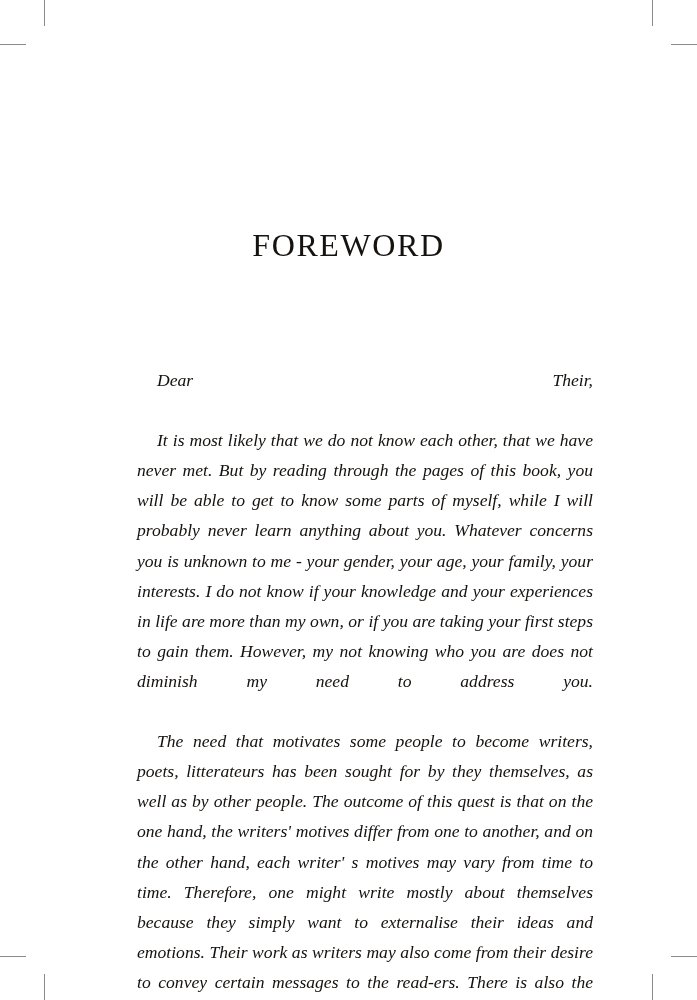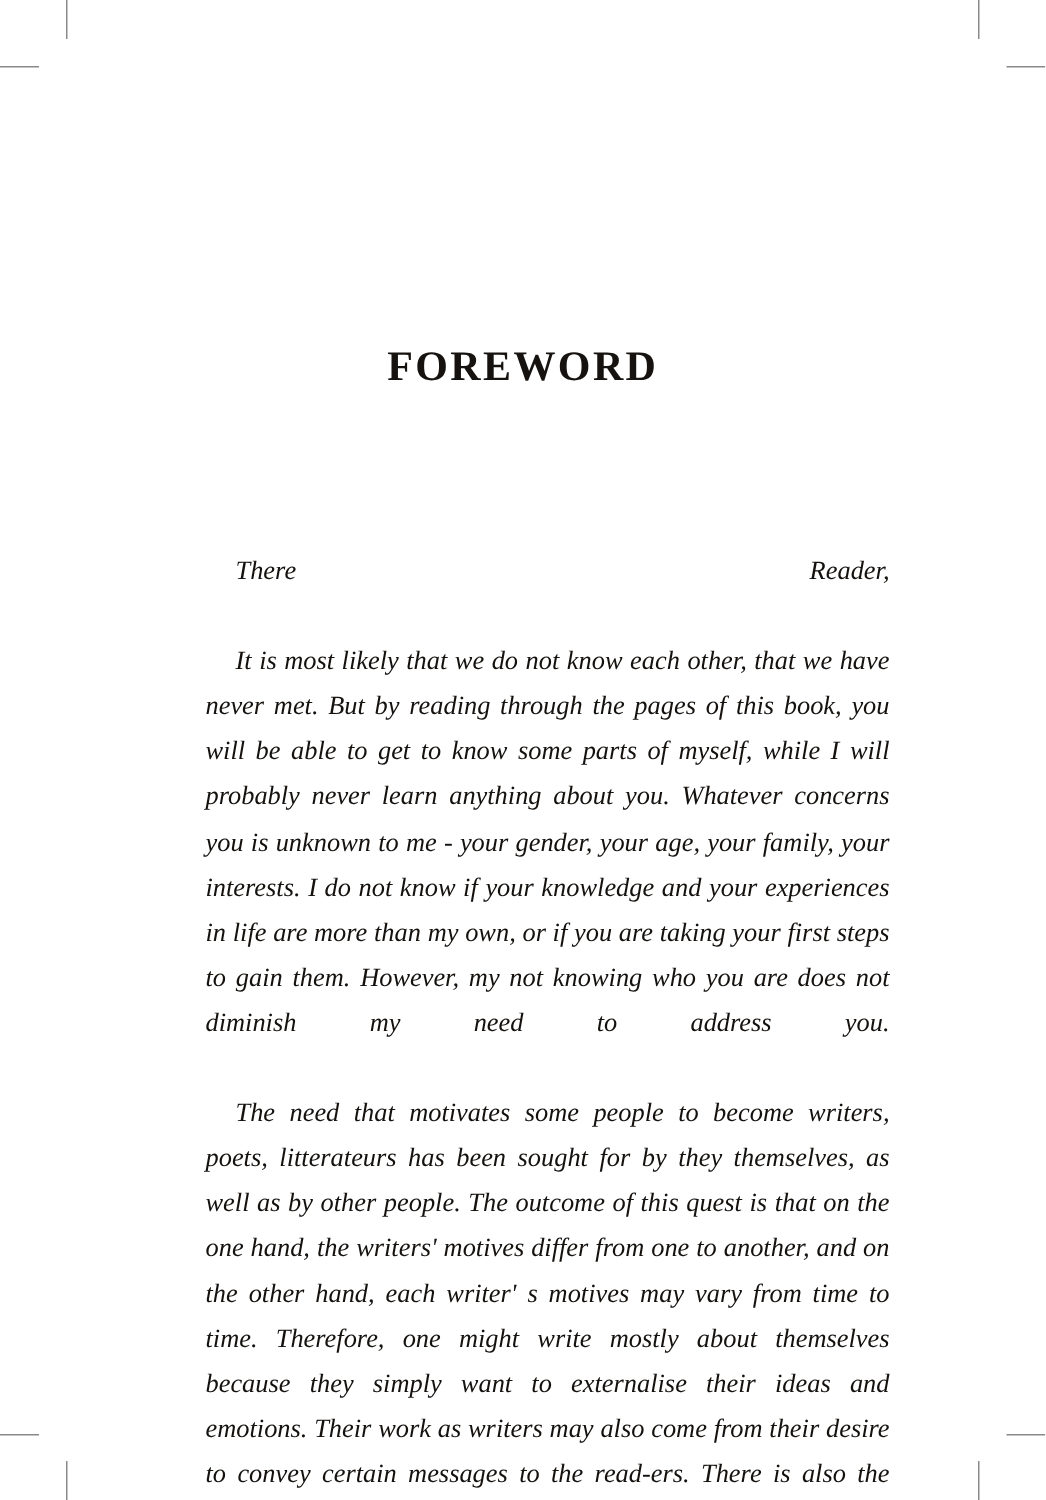--- a/index.html
+++ b/index.html
@@ -35,23 +35,23 @@
   .crop-br-v { left: 652px; top: 974px; height: 26px; }
   .crop-br-h { left: 671px; top: 956px; width: 26px;  }
 
   
   .chapter-title {
     position: absolute;
     left: 0;
     right: 0;
     top: 228px;
     text-align: center;
-    font-size: 28px;
+    font-size: 32px;
     line-height: 34px;
-    font-weight: 700;
+    font-weight: 400;
     font-style: normal;
     letter-spacing: 1.6px;
     color: #15120f;
     margin: 0;
   }
 
   
   .text-block {
     position: absolute;
     left: 137px;
@@ -103,19 +103,19 @@
   <div class="crop v crop-tr-v"></div>
   <div class="crop h crop-tr-h"></div>
   <div class="crop v crop-bl-v"></div>
   <div class="crop h crop-bl-h"></div>
   <div class="crop v crop-br-v"></div>
   <div class="crop h crop-br-h"></div>
 
   <h1 class="chapter-title">FOREWORD</h1>
 
   <div class="text-block">
-    <p>There Reader,</p>
+    <p>Dear Their,</p>
     <p>It is most likely that we do not know each other, that we have never met. But by reading through the pages of this book, you will be able to get to know some parts of myself, while I will probably never learn anything about you. Whatever concerns you is unknown to me - your gender, your age, your family, your interests. I do not know if your knowledge and your experiences in life are more than my own, or if you are taking your first steps to gain them. However, my not knowing who you are does not diminish my need to address you.</p>
     <p class="no-stretch">The need that motivates some people to become writers, poets, litterateurs has been sought for by they themselves, as well as by other people. The outcome of this quest is that on the one hand, the writers' motives differ from one to another, and on the other hand, each writer' s motives may vary from time to time. Therefore, one might write mostly about themselves because they simply want to externalise their ideas and emotions. Their work as writers may also come from their desire to convey certain messages to the read-ers. There is also the possibility that a poet does not think at all about the reason they write and what the purpose of their work is. In</p>
   </div>
 
 
 </div>
 
 </body></html>

